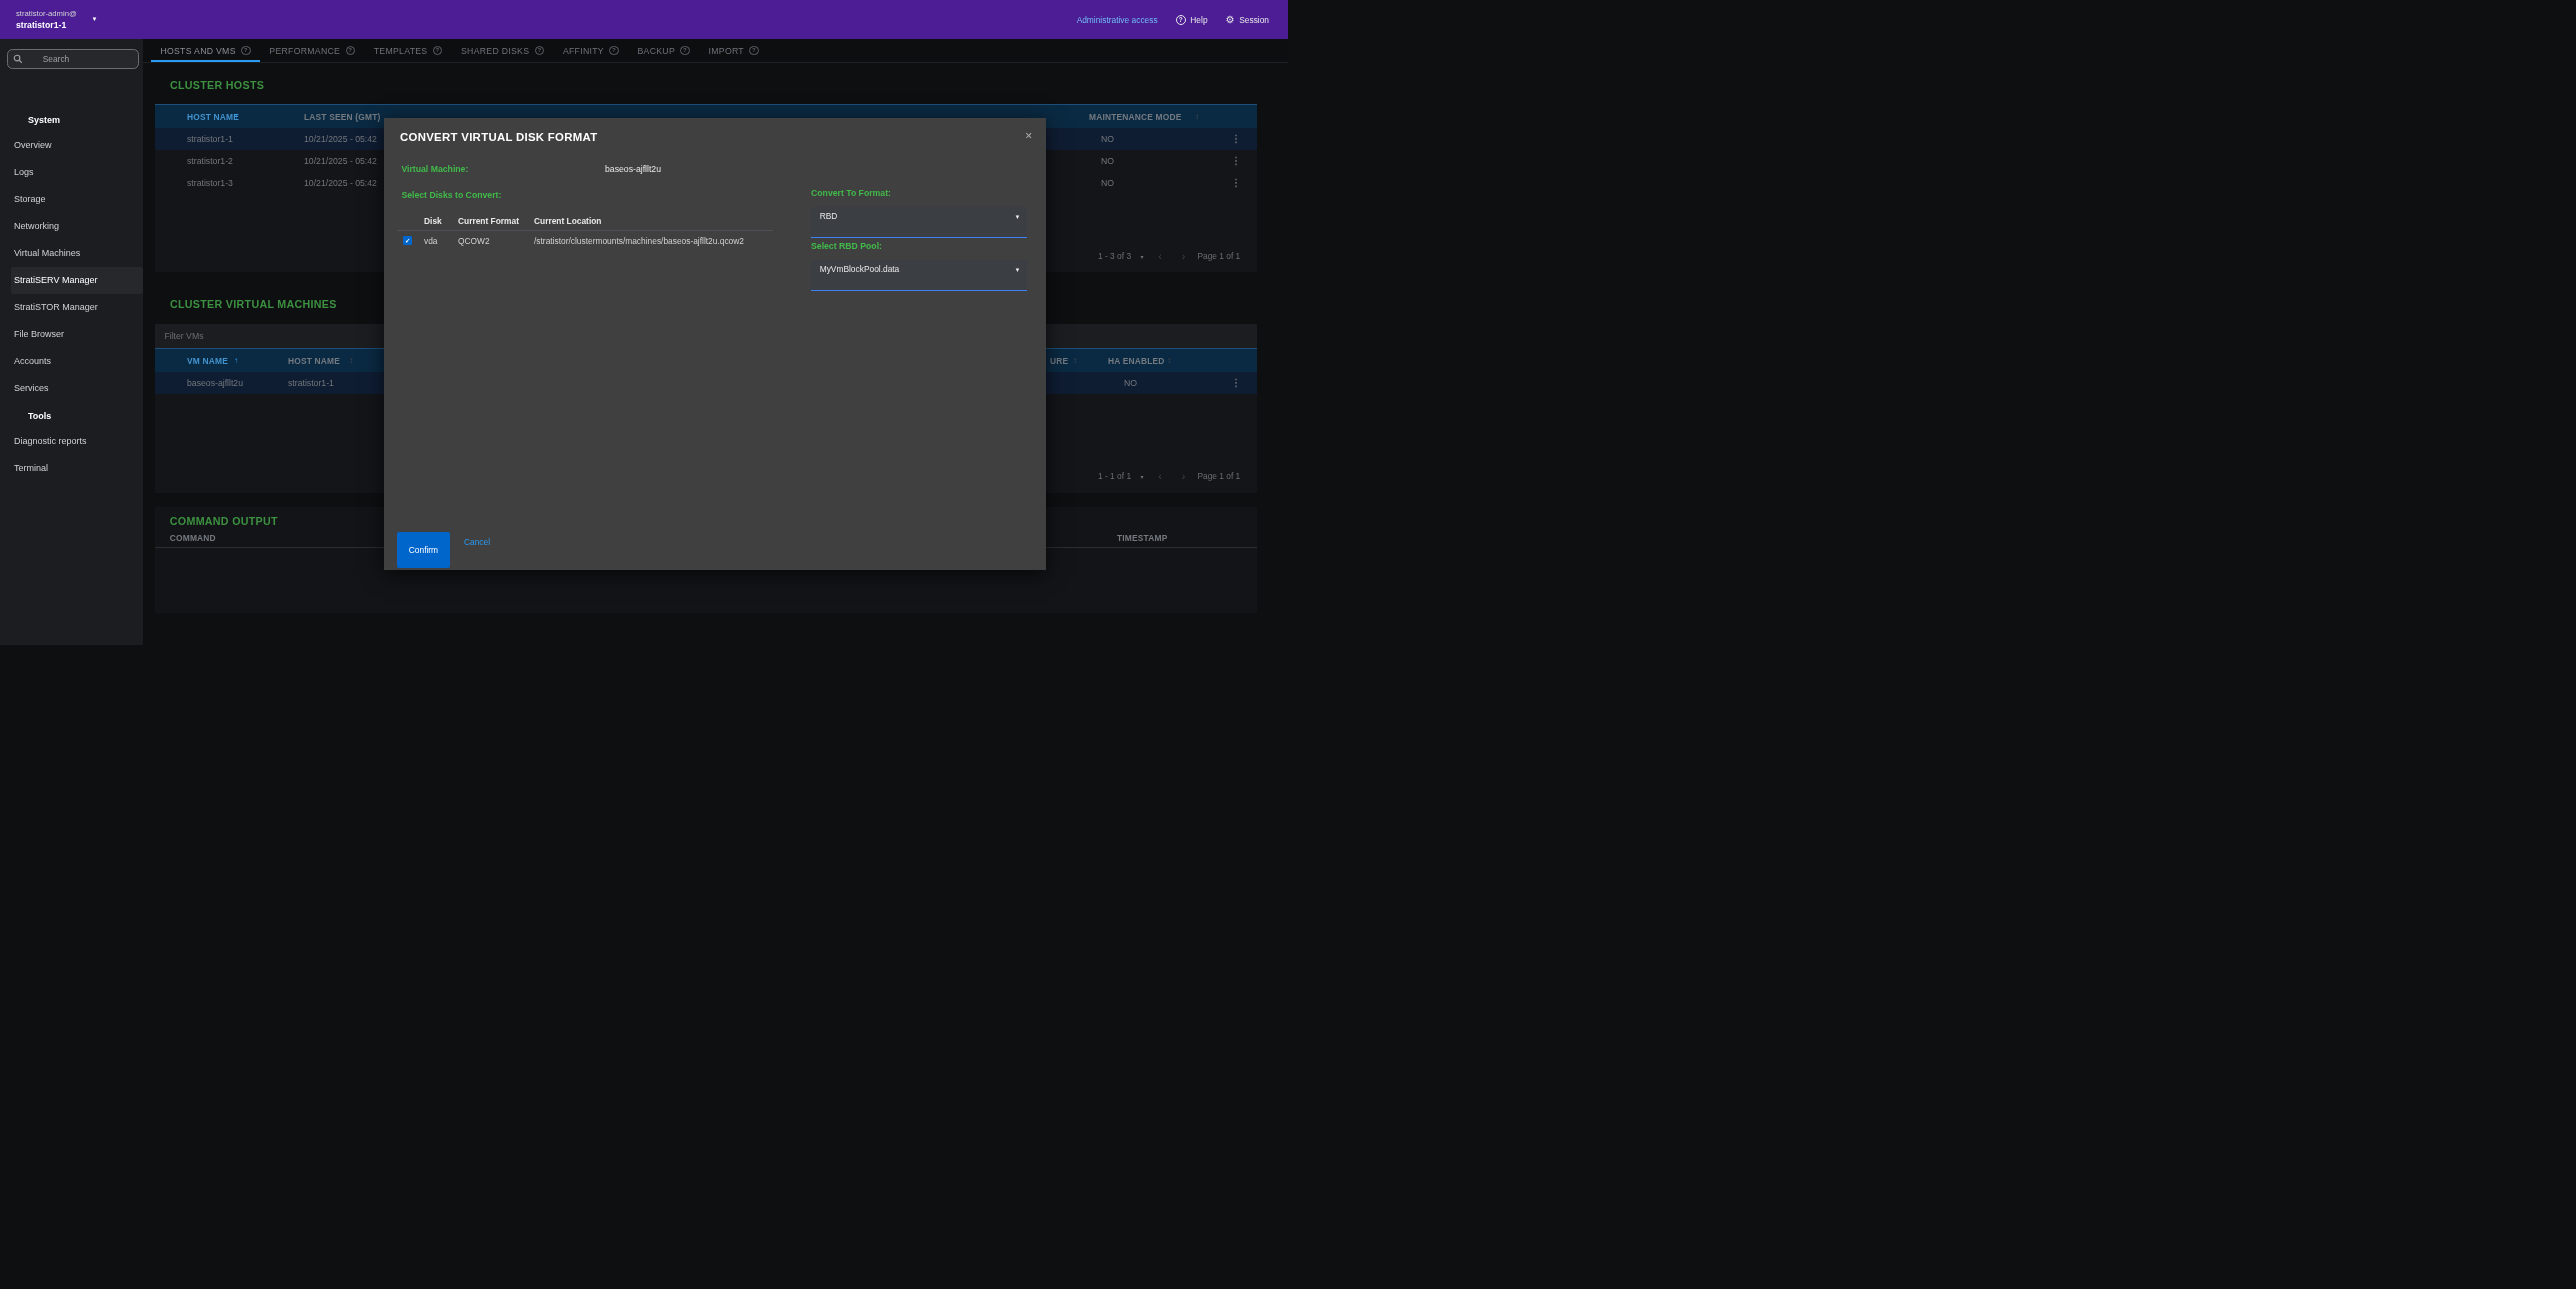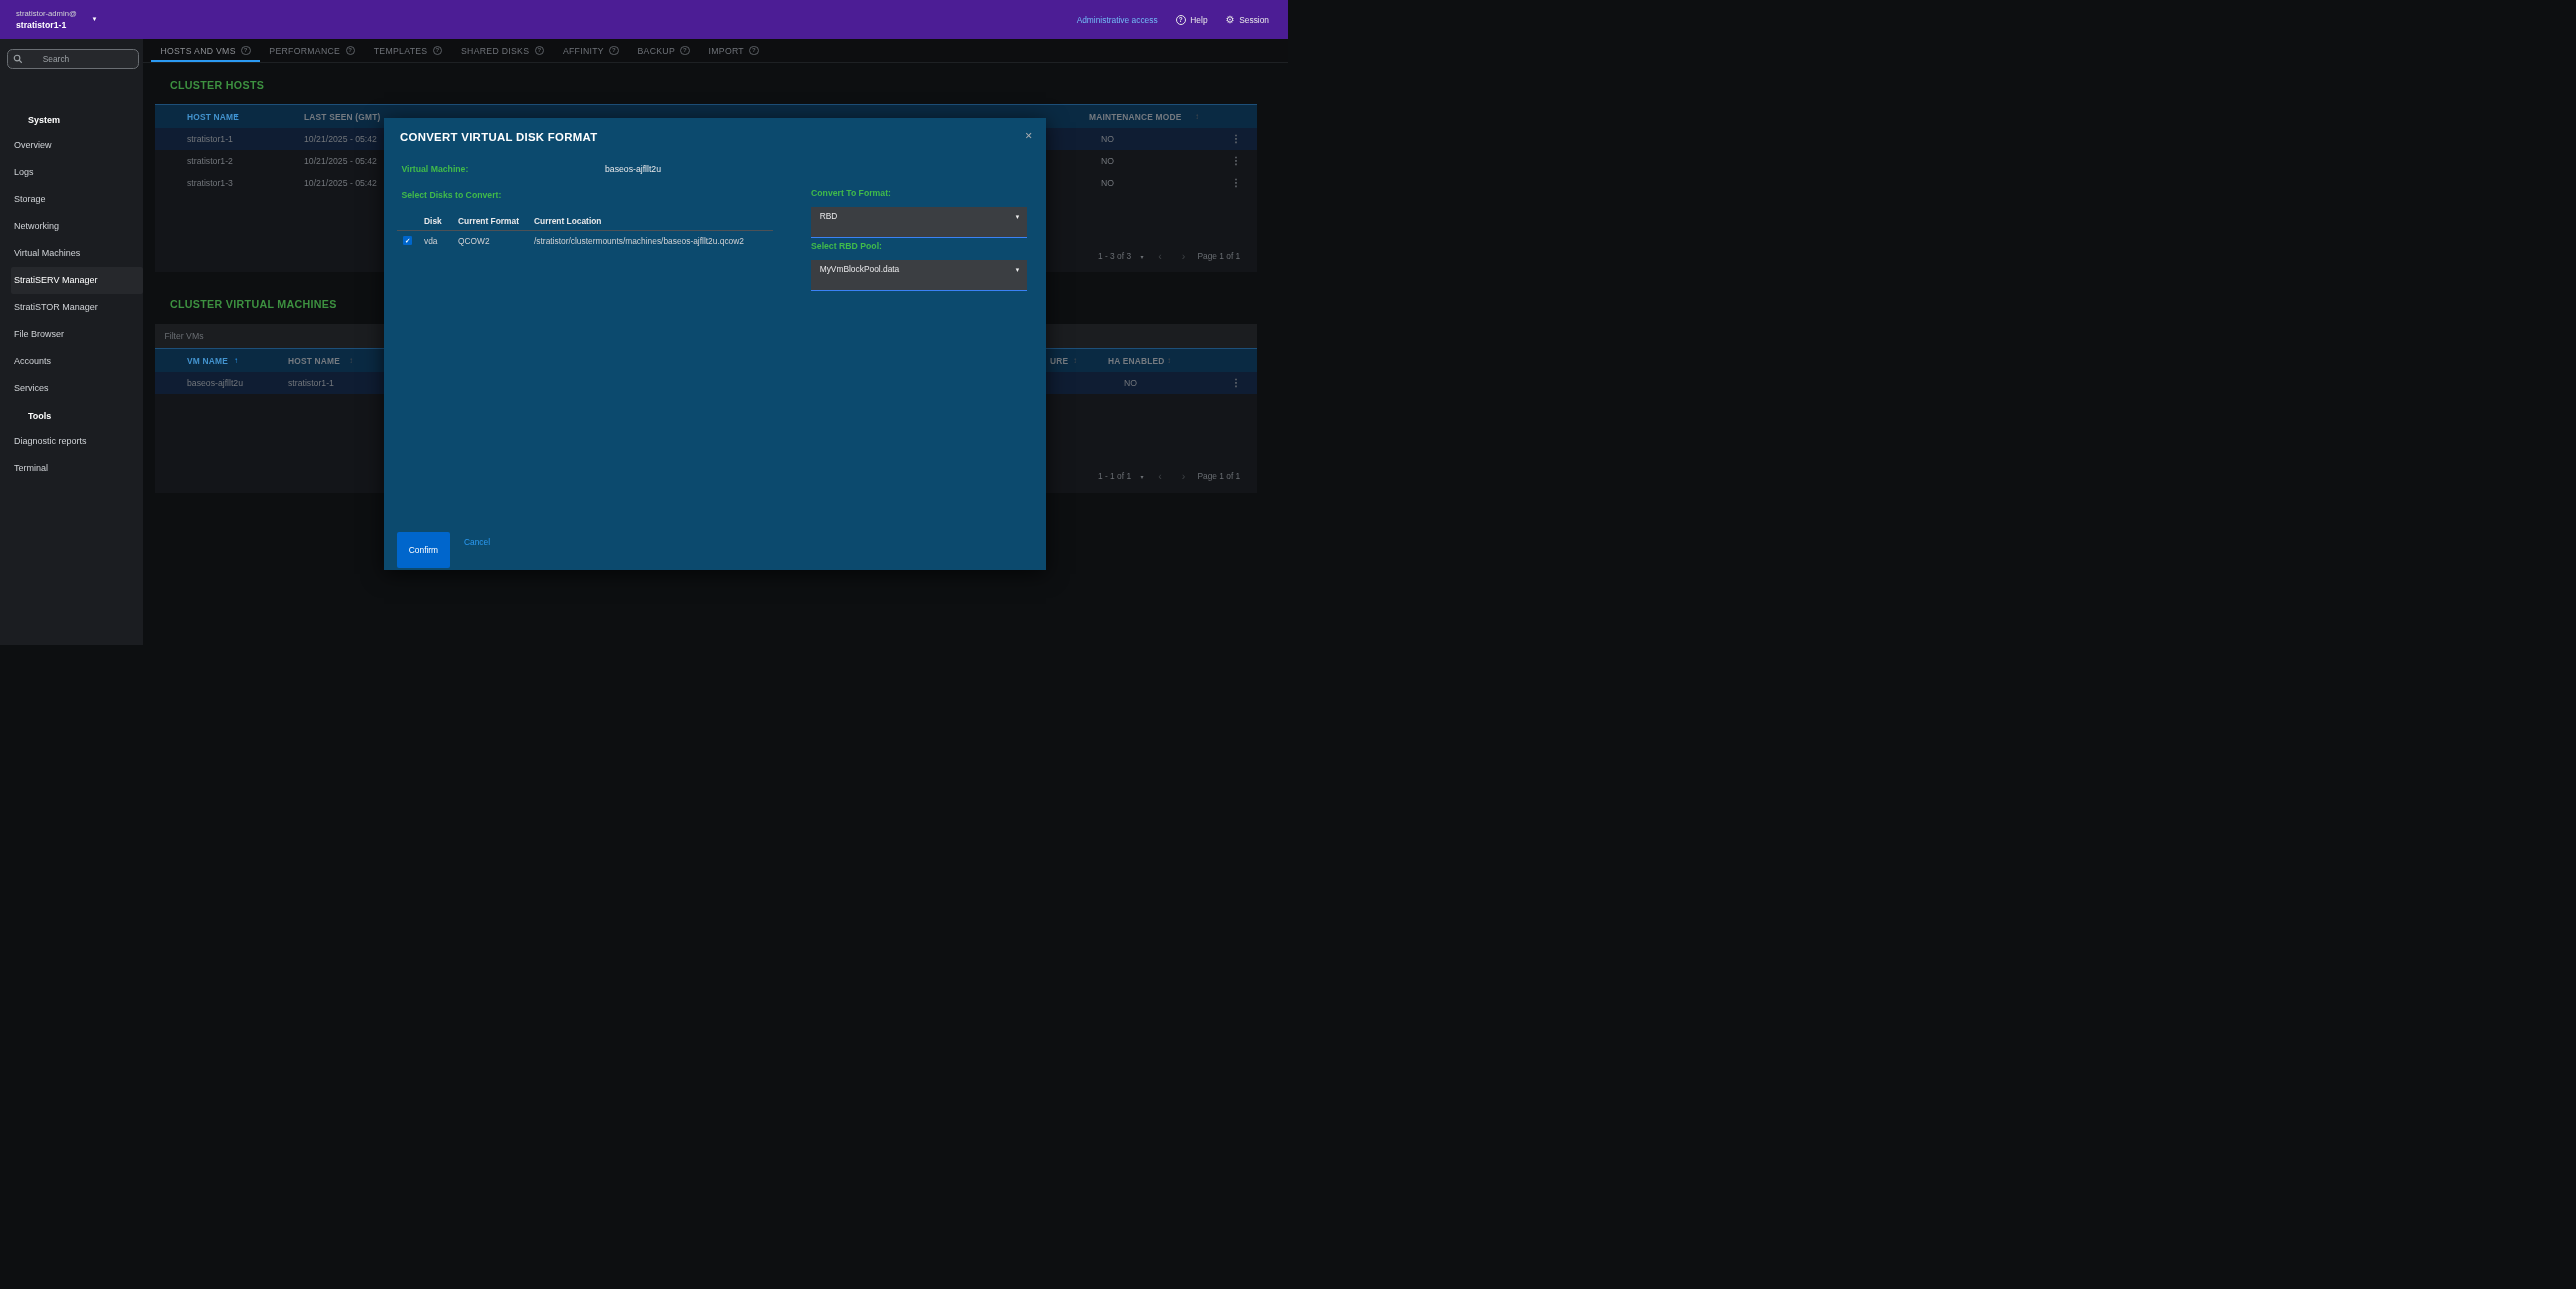--- a/index.html
+++ b/index.html
@@ -78,21 +78,21 @@
   .chev-r { margin-left:20px; } .chev-r::before { content:"›"; }
   .pg-page { margin-left:12px; }
 
   
   .cmd-card { position:absolute; left:12px; top:468px; width:1102px; height:106px; background:#121417; }
   .cmd-title { position:absolute; left:14.8px; top:8px; font-size:10.7px; font-weight:bold; letter-spacing:0.3px; color:#3d9140; }
   .cmd-col { position:absolute; top:25.5px; font-size:8.4px; font-weight:bold; letter-spacing:0.2px; color:#757a80; }
   .cmd-rule { position:absolute; left:0; right:0; top:40px; border-bottom:0.7px solid #2a2d31; }
 
   
-  .modal { position:absolute; left:384px; top:118px; width:662px; height:452px; background:#0c4a6e;
+  .modal { position:absolute; left:384px; top:118px; width:662px; height:452px; background:#404040;
            z-index:10; box-shadow:0 4px 20px rgba(0,0,0,0.65); }
   .modal-title { position:absolute; left:16px; top:13.4px; font-size:11.4px; font-weight:bold;
                  letter-spacing:0.3px; color:#ffffff; }
   .modal-close { position:absolute; right:13.4px; top:12px; font-size:9.4px; color:#aaadb0; cursor:pointer; }
   .modal-close::before { content:"✕"; }
   .m-label { position:absolute; font-size:8.7px; font-weight:bold; color:#41bb4a; }
   .m-value { position:absolute; font-size:8.7px; color:#e8e8ea; }
   .dt-head { position:absolute; font-size:8.4px; font-weight:bold; color:#e8e8ea; }
   .dt-rule { position:absolute; left:13.4px; top:112px; width:376px; border-bottom:0.7px solid #4d5156; }
   .dt-cell { position:absolute; font-size:8.4px; color:#d2d2d4; white-space:nowrap; }
@@ -250,20 +250,26 @@
       </div>
       <div class="pagination">
         <span>1 - 1 of 1</span>
         <span class="pg-caret"></span>
         <span class="chev chev-l"></span>
         <span class="chev chev-r"></span>
         <span class="pg-page">Page 1 of 1</span>
       </div>
     </div>
 
+    <div class="cmd-card">
+      <div class="cmd-title">COMMAND OUTPUT</div>
+      <span class="cmd-col" style="left:14.8px;">COMMAND</span>
+      <span class="cmd-col" style="left:962px;">TIMESTAMP</span>
+      <div class="cmd-rule"></div>
+    </div>
   </div>
 
   <div class="modal">
     <div class="modal-title">CONVERT VIRTUAL DISK FORMAT</div>
     <span class="modal-close"></span>
 
     <span class="m-label" style="left:17.4px; top:46px;">Virtual Machine:</span>
     <span class="m-value" style="left:221px; top:46px;">baseos-ajfllt2u</span>
 
     <span class="m-label" style="left:17.4px; top:72px;">Select Disks to Convert:</span>

